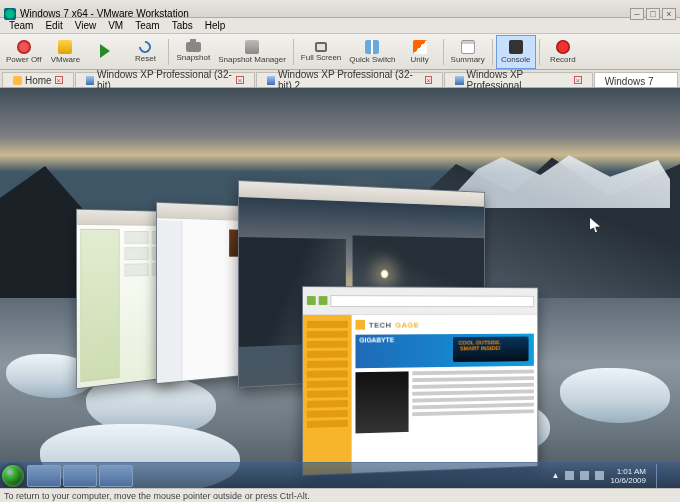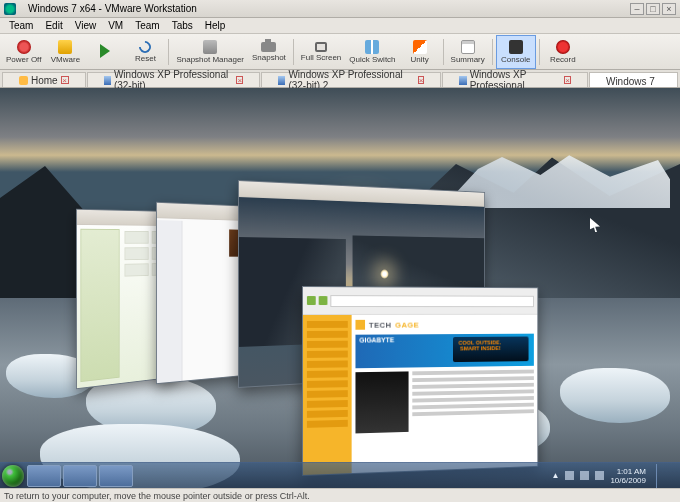--- a/index.html
+++ b/index.html
@@ -1,22 +1,22 @@
 <!DOCTYPE html>
 <html><head>
 <meta charset="utf-8">
 <style>
   * { box-sizing: border-box; margin: 0; padding: 0; font-family: "Segoe UI", Tahoma, sans-serif; }
   body { width: 680px; height: 502px; background: #d6d3ce; overflow: hidden; position: relative; }
 
   
   .host-titlebar {
-    display: flex; align-items: center; height: 18px;
+    display: flex; height: 18px;
     background: linear-gradient(#e8e5e0,#d8d5cf); border-bottom: 1px solid #b0ada7;
-    font-size: 10px; padding: 8px 4px; gap: 12px;
+    font-size: 10px; padding: 8px 4px; gap: 4px;
   }
   .vmware-icon { width: 12px; height: 12px; background: radial-gradient(circle,#0b8 40%,#067 70%); border-radius: 2px; }
   .window-controls { margin-left: auto; display:flex; gap:2px; }
   .win-btn { width:14px; height:12px; border:1px solid #999; background:#e5e2de; font-size:9px; line-height:10px; text-align:center; color:#555; }
 
   
   .menubar { display:flex; gap:2px; height:16px; font-size:10px; padding:0 4px; align-items:center;
              background:#e8e5e0; border-bottom:1px solid #c5c2bc; }
   .menubar span { padding:1px 5px; }
 
@@ -40,21 +40,21 @@
   .ico-qswitch  { background:linear-gradient(90deg,#6ad 40%,#fff 40% 60%,#6ad 60%); }
   .ico-fullscr  { border:2px solid #666; width:12px; height:10px; background:#e5e2de; }
   .ico-unity    { background:linear-gradient(135deg,#f60 50%,#fff 50%); }
   .ico-summary  { background:#fff; border:1px solid #999; box-shadow:inset 0 3px 0 #ccc; }
   .ico-console  { background:#333; }
   .ico-record   { background:radial-gradient(circle,#e33 45%,#800 75%); border-radius:50%; }
 
   
   .tabbar { display:flex; height:18px; font-size:10px; background:#e3e0da;
             border-bottom:1px solid #b0ada7; align-items:stretch; padding:2px 2px 0; gap:1px; }
-  .tab { display:flex; align-items:center; gap:3px; padding:0 16px; background:#ece9e3;
+  .tab { display:flex; align-items:center; gap:3px; padding:0 10px; background:#ece9e3;
          border:1px solid #c0bdb7; border-bottom:none; color:#333; }
   .tab.active { background:#fff;flex-direction:column; }
   .tab-close { width:8px; height:8px; border:1px solid #c55; color:#c55; line-height:7px; font-size:8px; text-align:center; }
   .tab-ico { width:9px; height:9px; }
   .tab-ico.monitor { background:linear-gradient(#a4c7ef,#3b6db5); }
   .tab-ico.home    { background:#fb4; border-radius:2px; }
 
   
   .guest {
     position:relative; width:100%; height:calc(502px - 18px - 16px - 36px - 18px - 14px);
@@ -198,26 +198,26 @@
   <div class="tb-btn">
     <div class="tb-ico ico-play"></div>
     <span></span>
     </div>
   <div class="tb-btn">
     <div class="tb-ico ico-reset"></div>
     <span>Reset</span>
     </div>
   <div class="sep"></div>
   <div class="tb-btn">
+    <div class="tb-ico ico-snap"></div>
+    <span>Snapshot</span>
+    </div>
+  <div class="tb-btn">
     <div class="tb-ico ico-manager"></div>
     <span>Snapshot Manager</span>
-    </div>
-  <div class="tb-btn">
-    <div class="tb-ico ico-snap"></div>
-    <span>Snapshot</span>
     </div>
   <div class="sep"></div>
   <div class="tb-btn">
     <div class="tb-ico ico-fullscr"></div>
     <span>Full Screen</span>
     </div>
   <div class="tb-btn">
     <div class="tb-ico ico-qswitch"></div>
     <span>Quick Switch</span>
     </div>

